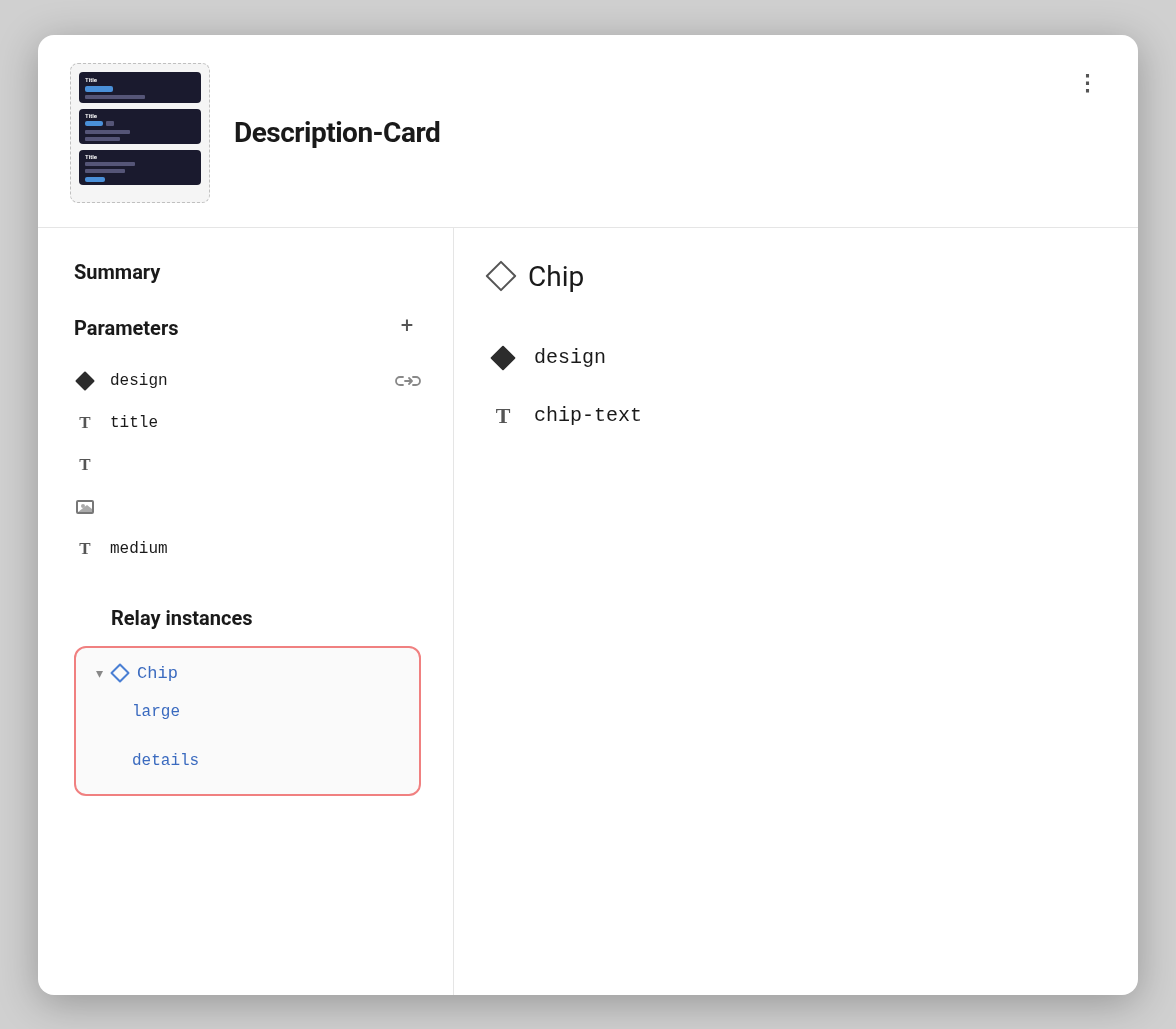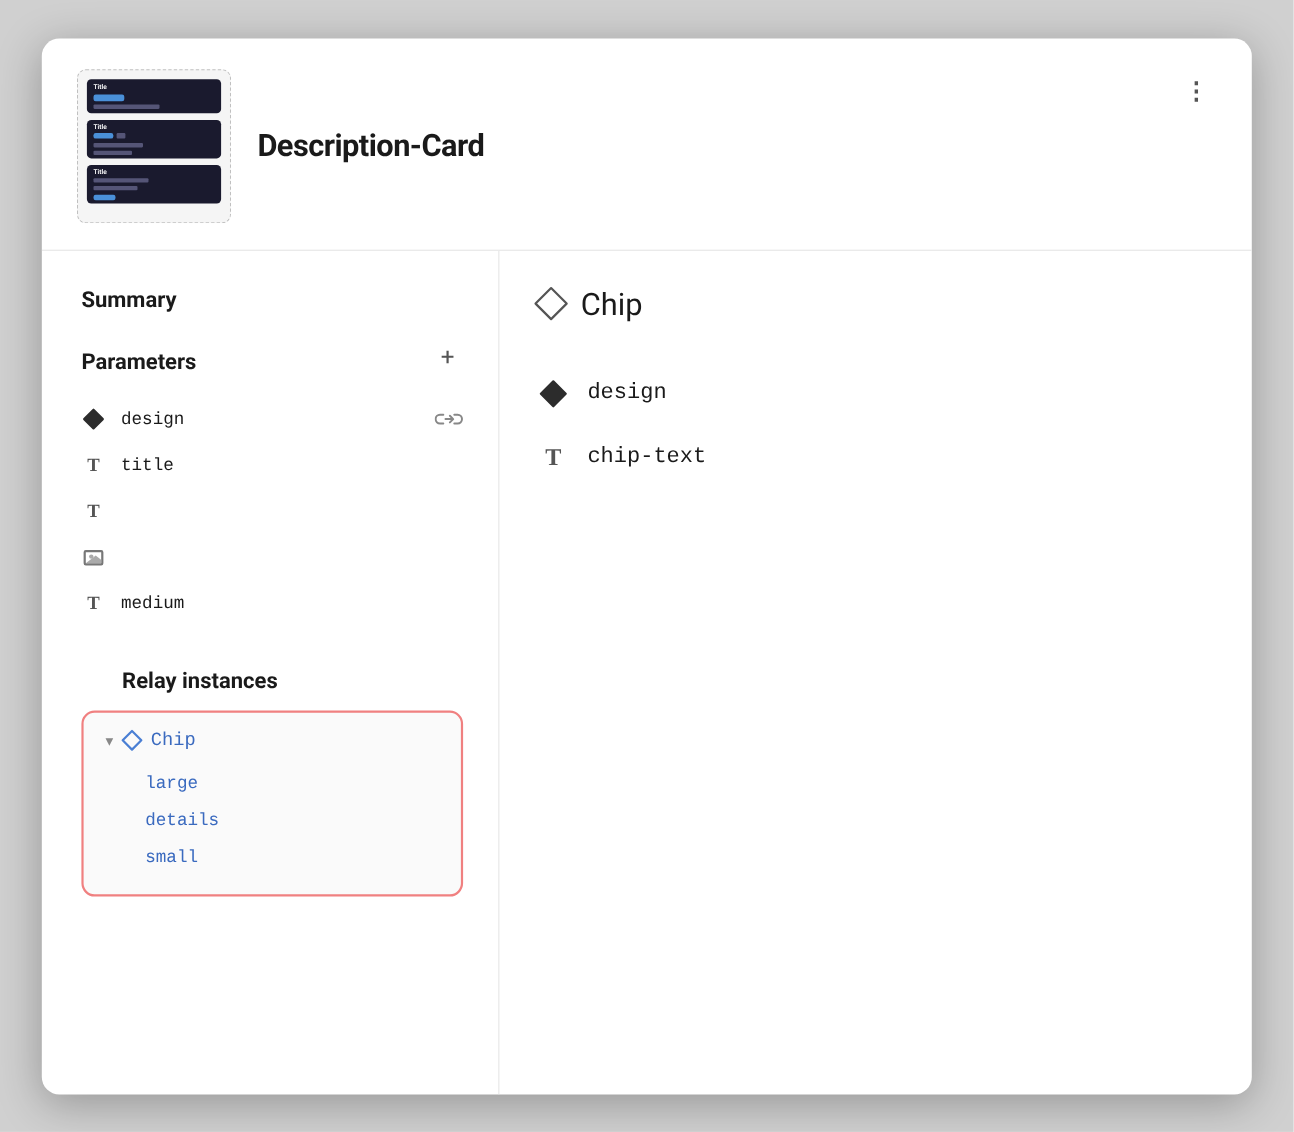--- a/index.html
+++ b/index.html
@@ -288,21 +288,21 @@
     .relay-name {
       font-size: 17px;
       color: #3a6abf;
       font-weight: 500;
       font-family: 'Courier New', monospace;
     }
 
     .relay-sub-items {
       display: flex;
       flex-direction: column;
-      gap: 0;
+      gap: 15px;
       padding-left: 36px;
     }
 
     .relay-sub-item {
       font-size: 16px;
       color: #3a6abf;
       padding: 8px 0;
       font-family: 'Courier New', monospace;
     }
 
@@ -461,21 +461,20 @@
 
       <div class="relay-instance-box">
         <div class="relay-instance-header">
           <span class="chevron-icon">▾</span>
           <div class="diamond-outline"></div>
           <span class="relay-name">Chip</span>
         </div>
         <div class="relay-sub-items">
           <div class="relay-sub-item">large</div>
           <div class="relay-sub-item">details</div>
-          <div class="relay-sub-item">small</div>
         </div>
       </div>
     </div>
 
     <div class="right-panel">
       <div class="right-section-header">
         <div class="diamond-outline-gray"></div>
         <span class="right-section-title">Chip</span>
       </div>
 

